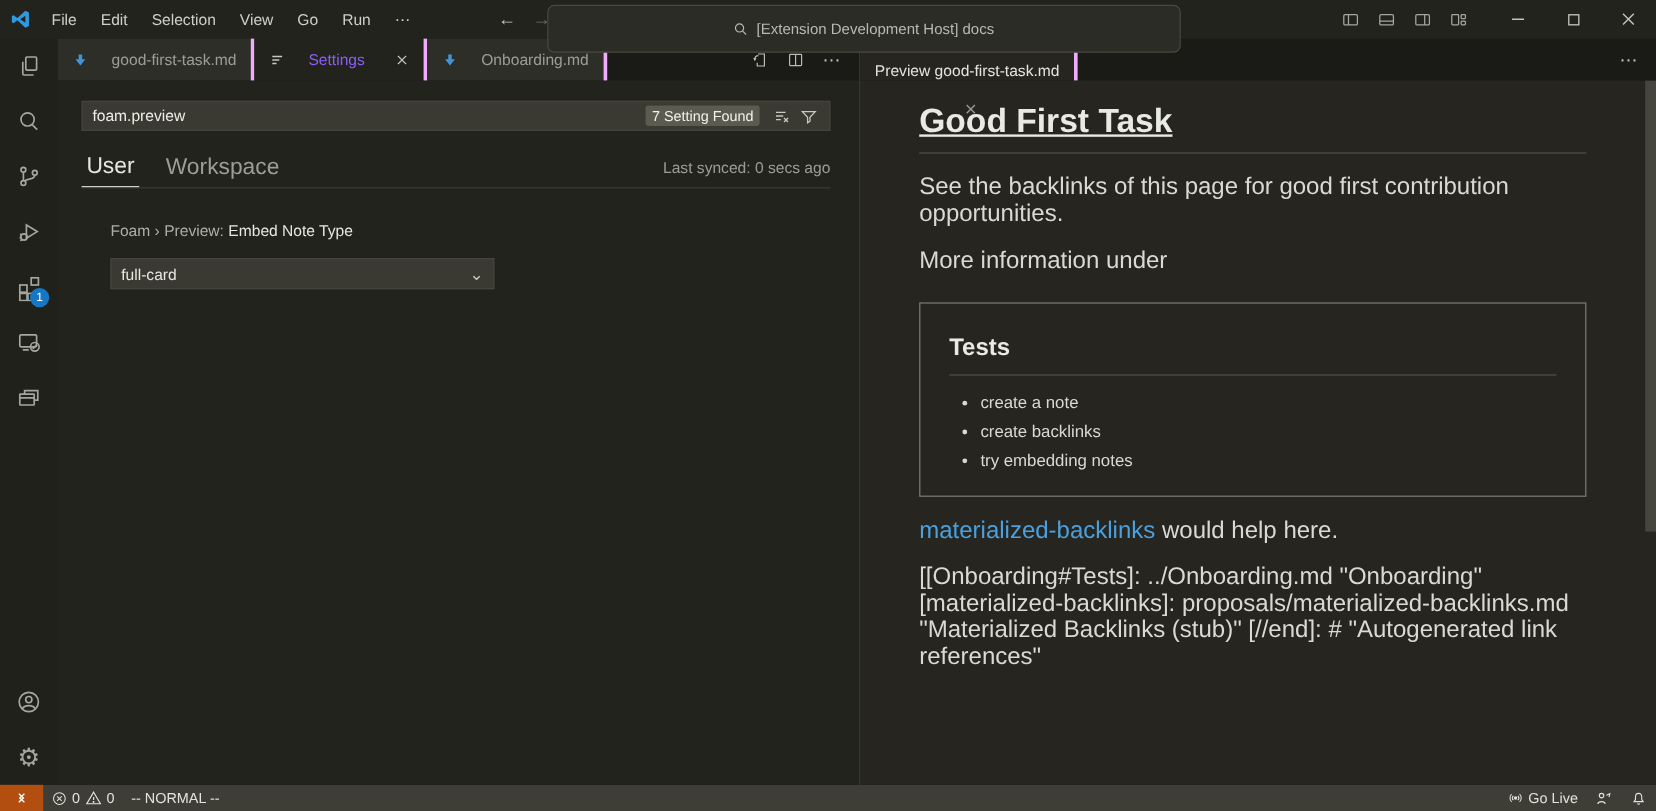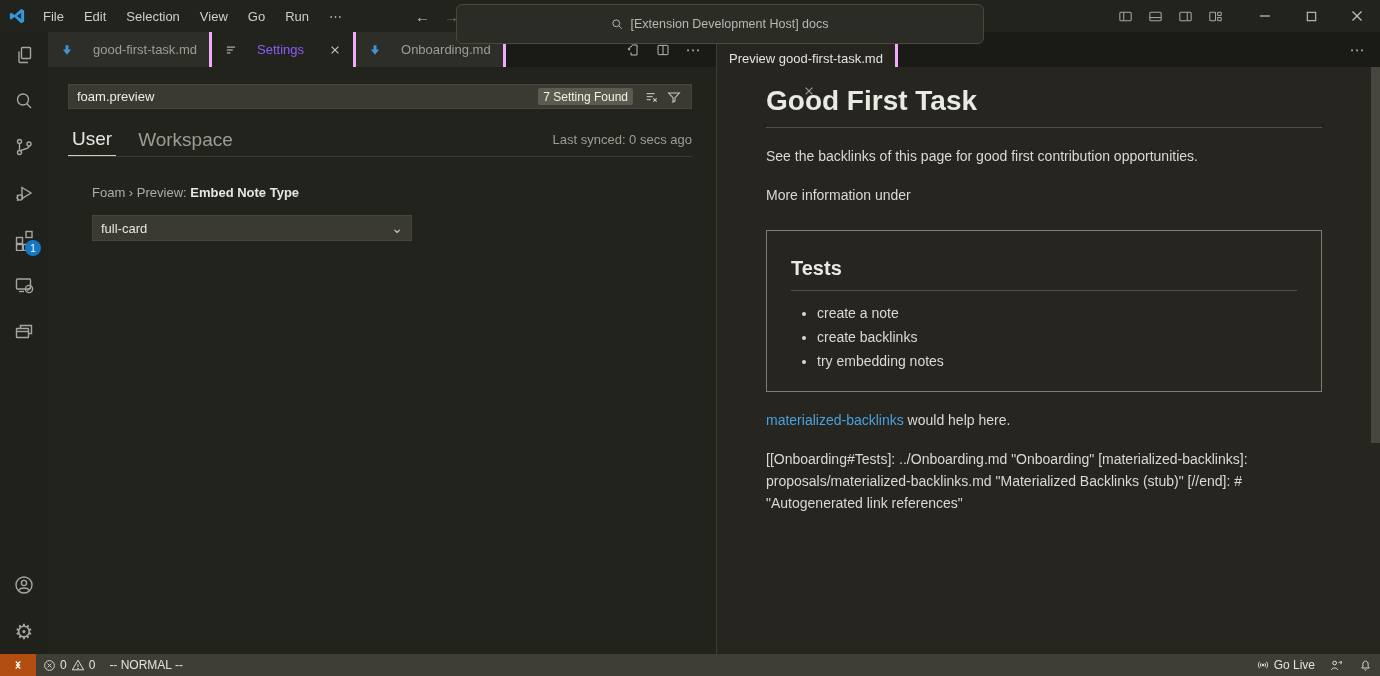--- a/index.html
+++ b/index.html
@@ -57,33 +57,33 @@
   .ss-icon { width:22px; height:22px; display:flex; align-items:center; justify-content:center; }
   .scope-row { position:absolute; left:20px; right:24px; top:56px; height:34px;
     display:flex; align-items:center; border-bottom:1px solid #3c3c35; }
   .scope-tab { font-size:19px; padding:0 4px; margin-right:18px; height:100%; display:flex; align-items:center; }
   .scope-tab.active { color:#e7e7e1; border-bottom:1px solid #cfcfc8; }
   .scope-tab.inactive { color:#9d9d96; }
   .sync-note { margin-left:auto; font-size:13px; color:#9d9d96; }
   .setting-item { position:absolute; left:44px; top:118px; }
   .setting-title { font-size:13px; }
   .setting-cat { color:#aeaea7; }
-  .setting-name { color:#e7e7e1; font-weight:bold; }
+  .setting-name { color:#e7e7e1; font-weight:normal; }
   .select-box { margin-top:15px; width:320px; height:26px; background:#3a3a32; border:1px solid #45453d;
     display:flex; align-items:center; padding:0 8px; font-size:13px; color:#e7e7e1; }
   .select-box .chev { margin-left:auto; color:#c9c9c2; font-size:14px; }
 
   .sash { width:1px; background:#3c3c35; }
 
   
   .group-right { flex:1; display:flex; flex-direction:column; background:#26251f; }
   .preview-pane { flex:1; position:relative; padding:18px 58px 0 49px; overflow:hidden; }
   .preview-pane h1 { font-size:28px; font-weight:600; color:#eaeae4; padding-bottom:10px;
-    border-bottom:1px solid #50504a; }
-  .preview-pane p { font-size:14px; line-height:22px; color:#dadad4; margin-top:17px; }
+    border-bottom:1px solid #50504a;text-decoration:underline; }
+  .preview-pane p { font-size:20px; line-height:22px; color:#dadad4; margin-top:17px; }
   .embed-card { margin-top:24px; border:1px solid #7d7d76; padding:6px 24px 22px; }
   .embed-card h2 { font-size:20px; font-weight:600; color:#eaeae4; margin-top:20px;
     padding-bottom:10px; border-bottom:1px solid #50504a; }
   .embed-card ul { margin-top:14px; padding-left:26px; }
   .embed-card li { font-size:14px; color:#dadad4; margin-top:8px; }
   .md-link { color:#4ba0dd; text-decoration:none; }
   .scroll-thumb { position:absolute; right:0; top:0; width:9px; height:376px; background:#46463f; }
 
   
   .statusbar { height:22px; background:#3e3e37; display:flex; align-items:center; font-size:12px; color:#e3e3dd; }

